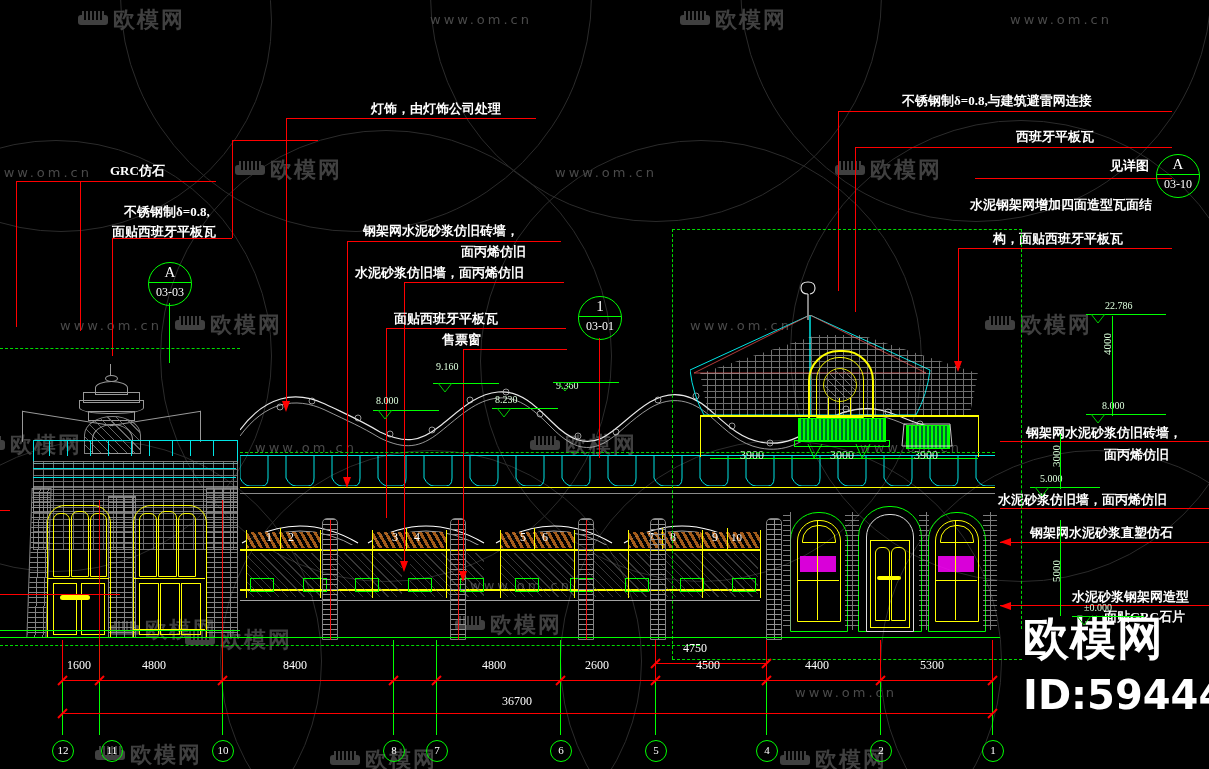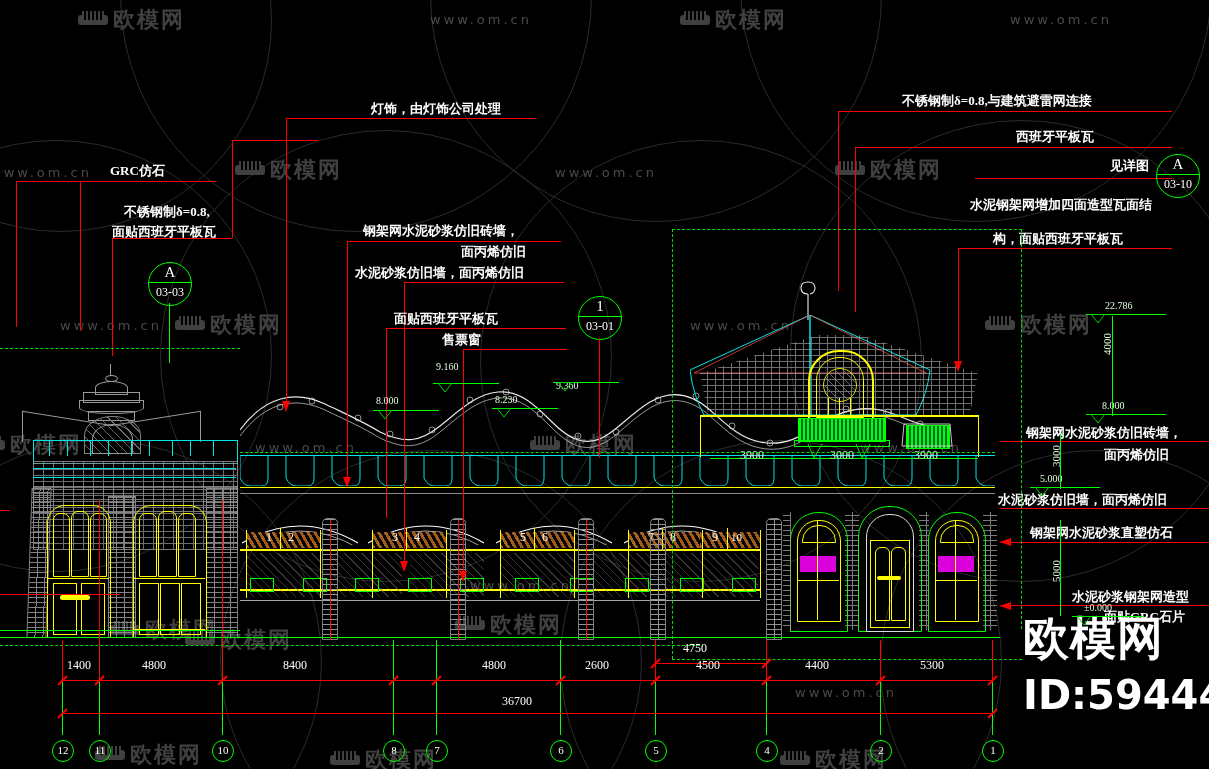--- a/index.html
+++ b/index.html
@@ -611,21 +611,21 @@
   <div class="ln red" style="left:655px;top:663px;width:111px;height:1px;"></div>
   <div class="txt t12" style="left:683px;top:641px;">4750</div>
   <svg style="position:absolute;left:650px;top:658px;width:12px;height:11px;">
     <path d="M1,10 L10,1" stroke="#f00" stroke-width="2"></path>
     </svg>
   <svg style="position:absolute;left:761px;top:658px;width:12px;height:11px;">
     <path d="M1,10 L10,1" stroke="#f00" stroke-width="2"></path>
     </svg>
 
   <div class="ln red" style="left:62px;top:680px;width:930px;height:1px;"></div>
-  <div class="txt t12" style="left:67px;top:658px;">1400</div>
+  <div class="txt t12" style="left:67px;top:658px;">1600</div>
   <div class="txt t12" style="left:142px;top:658px;">4800</div>
   <div class="txt t12" style="left:283px;top:658px;">8400</div>
   <div class="txt t12" style="left:482px;top:658px;">4800</div>
   <div class="txt t12" style="left:585px;top:658px;">2600</div>
   <div class="txt t12" style="left:696px;top:658px;">4500</div>
   <div class="txt t12" style="left:805px;top:658px;">4400</div>
   <div class="txt t12" style="left:920px;top:658px;">5300</div>
 
   <svg style="position:absolute;left:57px;top:675px;width:12px;height:11px;">
       <path d="M1,10 L10,1" stroke="#f00" stroke-width="2"></path>
@@ -661,21 +661,21 @@
   <div class="ln red" style="left:62px;top:713px;width:930px;height:1px;"></div>
   <div class="txt t12" style="left:502px;top:694px;">36700</div>
   <svg style="position:absolute;left:57px;top:708px;width:12px;height:11px;">
       <path d="M1,10 L10,1" stroke="#f00" stroke-width="2"></path>
     </svg>
   <svg style="position:absolute;left:987px;top:708px;width:12px;height:11px;">
       <path d="M1,10 L10,1" stroke="#f00" stroke-width="2"></path>
     </svg>
 
   <div class="axc" style="left:52px;top:740px;">12</div>
-  <div class="axc" style="left:89px;top:740px;">11</div>
+  <div class="axc" style="left:101px;top:740px;">11</div>
   <div class="axc" style="left:212px;top:740px;">10</div>
   <div class="axc" style="left:383px;top:740px;">8</div>
   <div class="axc" style="left:426px;top:740px;">7</div>
   <div class="axc" style="left:550px;top:740px;">6</div>
   <div class="axc" style="left:645px;top:740px;">5</div>
   <div class="axc" style="left:756px;top:740px;">4</div>
   <div class="axc" style="left:870px;top:740px;">2</div>
   <div class="axc" style="left:982px;top:740px;">1</div>
 
   <div class="ln red" style="left:62px;top:640px;width:1px;height:42px;"></div>

